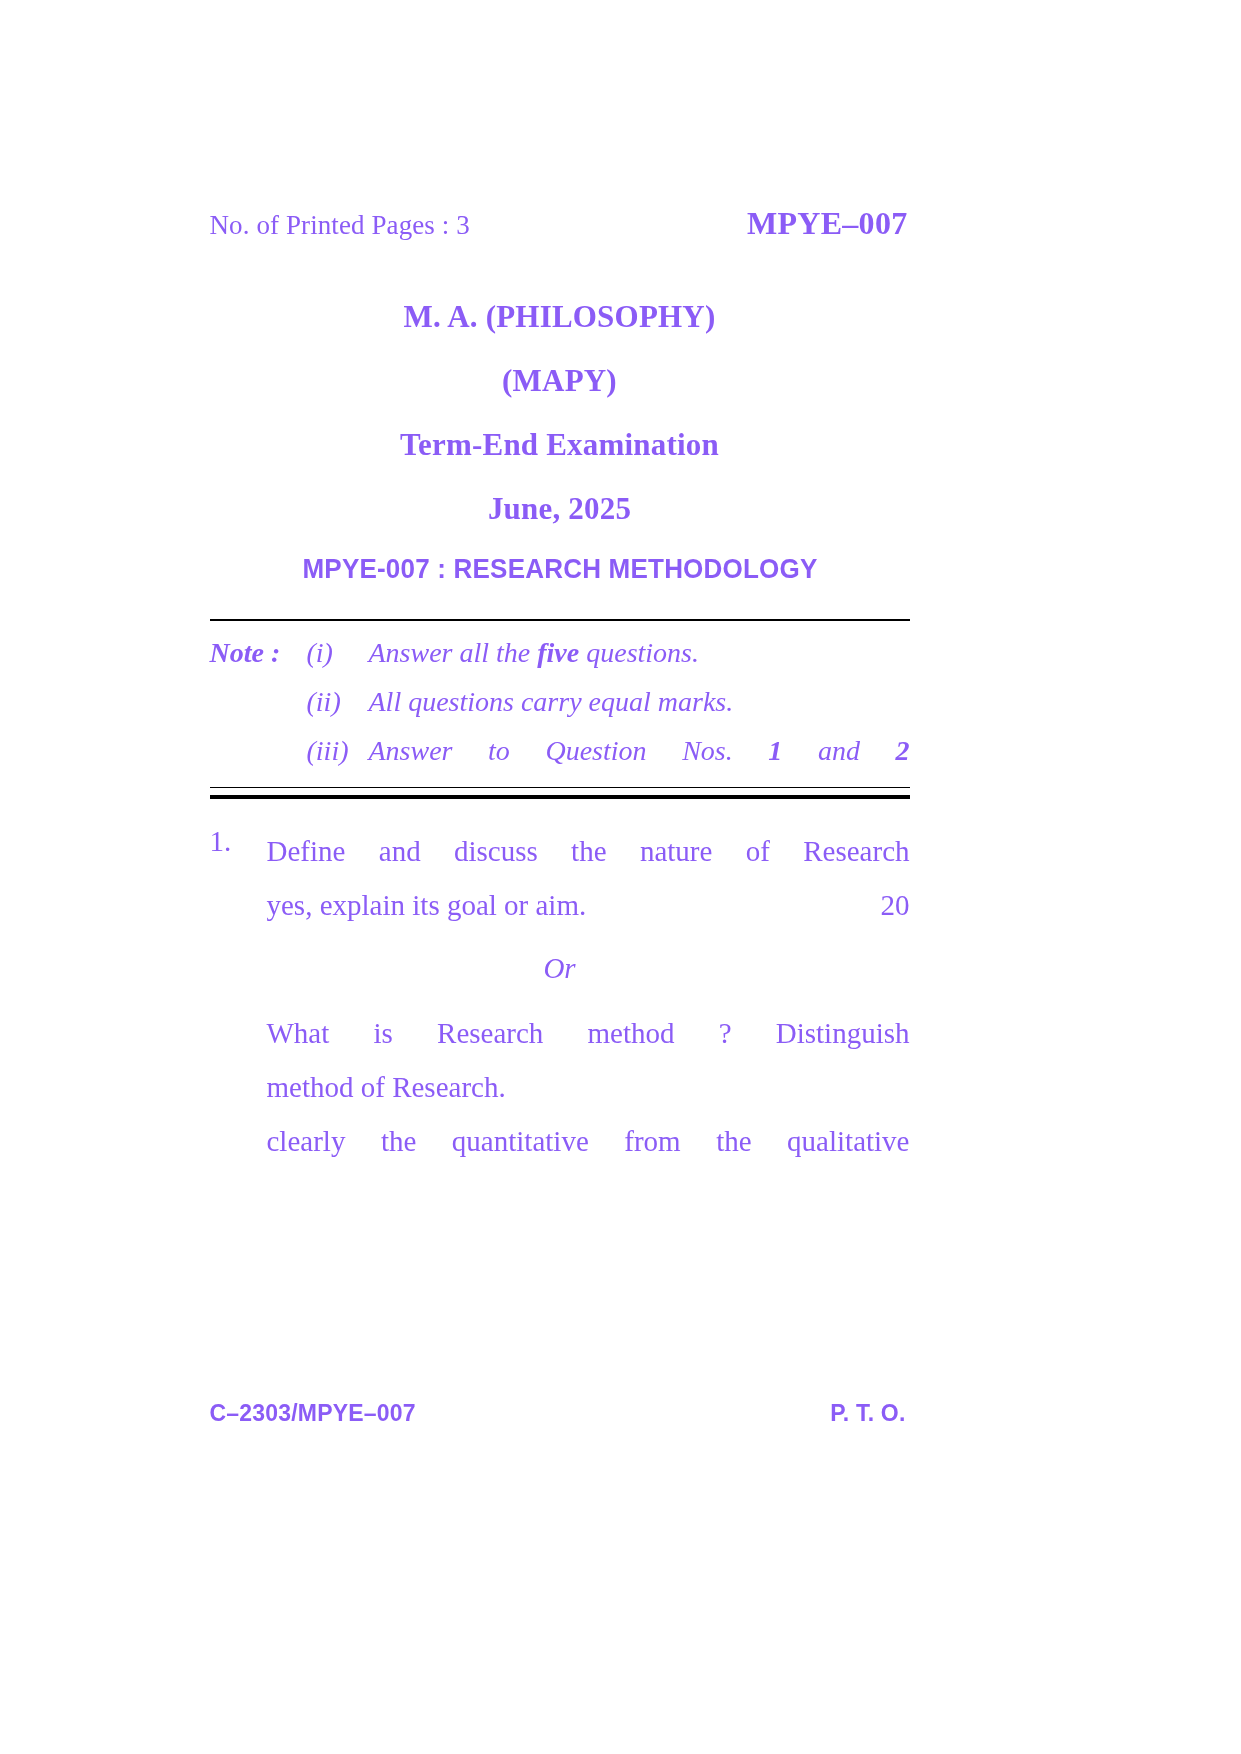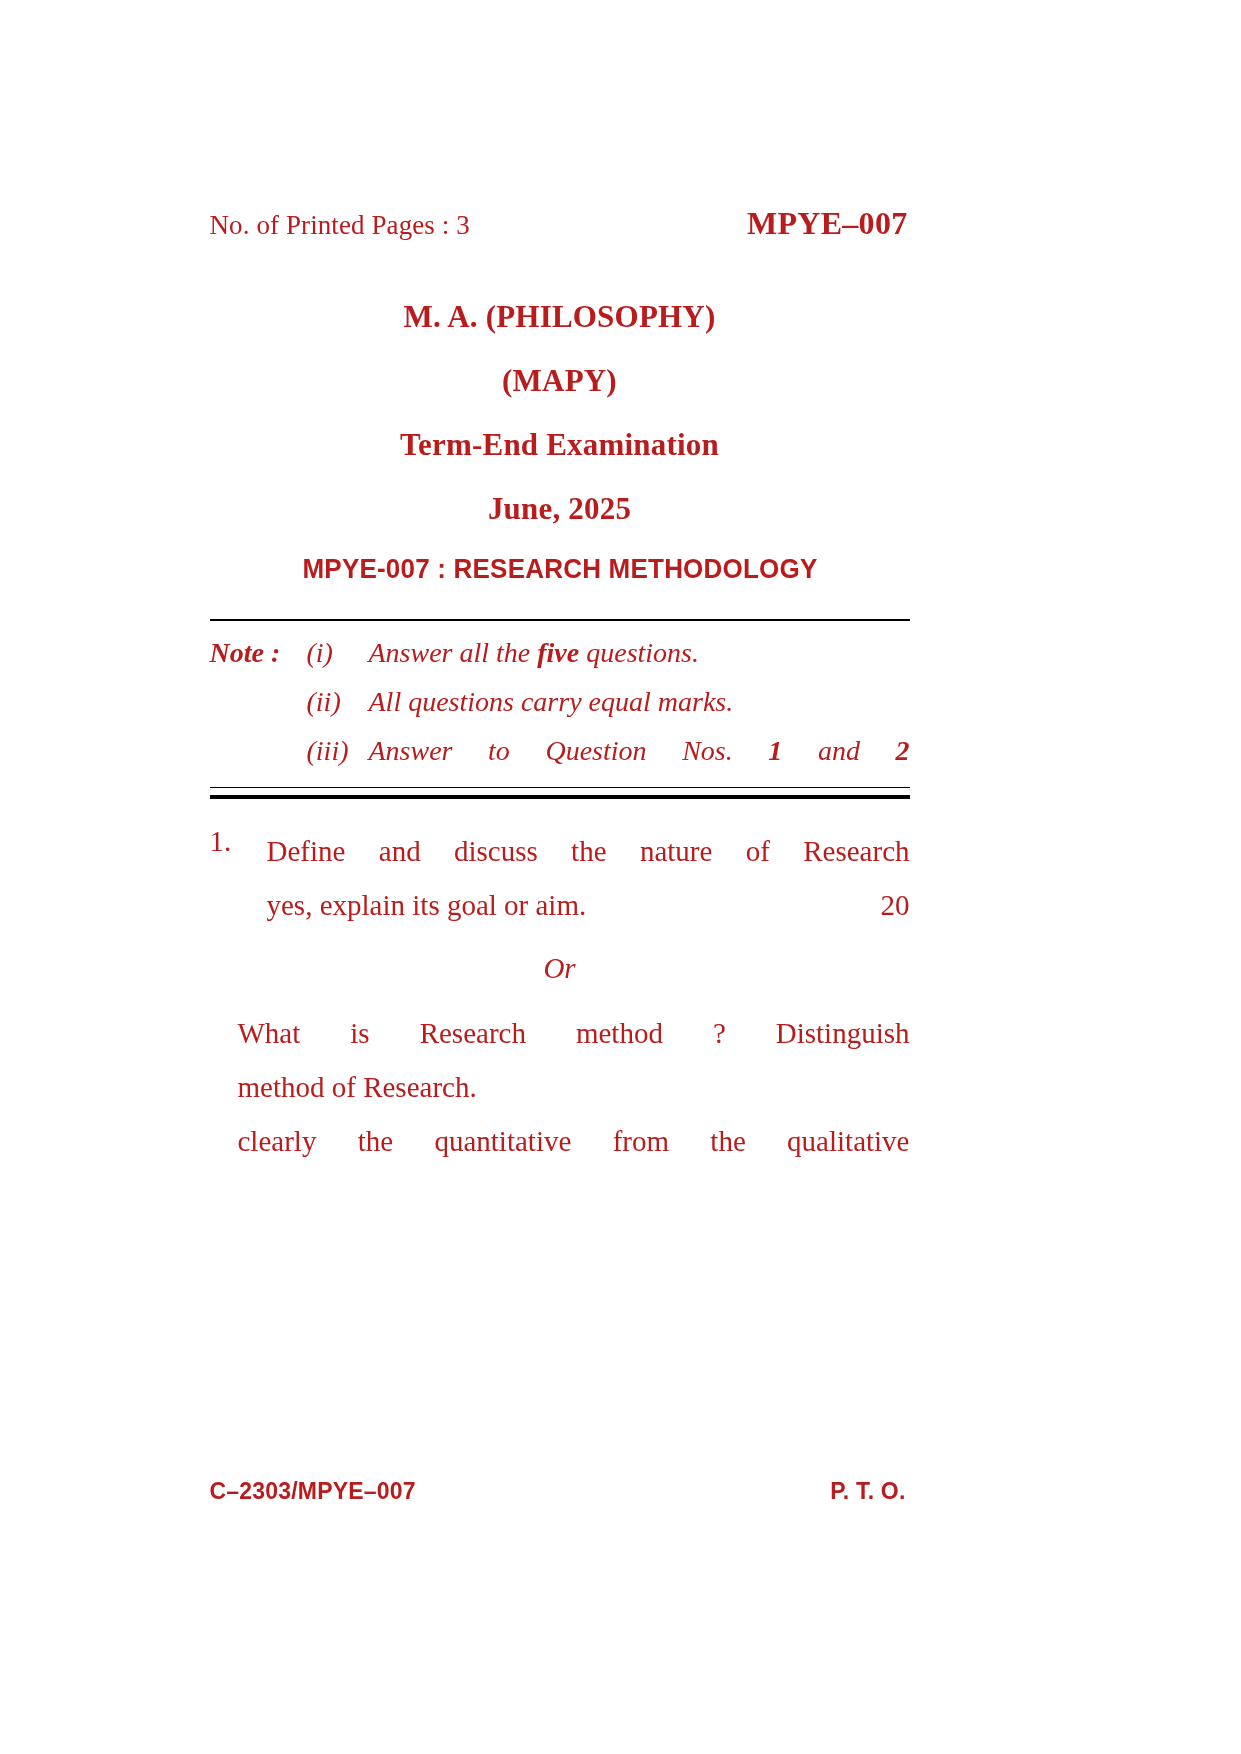--- a/index.html
+++ b/index.html
@@ -8,21 +8,21 @@
     background: #ffffff;
   }
   .page {
     position: relative;
     width: 1232px;
     height: 1754px;
     background: #ffffff;
     margin: 0 auto;
     overflow: hidden;
     font-family: "Liberation Serif", serif;
-    color: #b91c1c;
+    color: #8b5cf6;
   }
   .content {
     position: absolute;
     left: 205px;
     top: 205px;
     width: 700px;
   }
 
   
   .header-row {
@@ -169,28 +169,28 @@
     justify-content: space-between;
     line-height: 1.85;
   }
   .or-line {
     text-align: center;
     font-style: italic;
     font-size: 29px;
     margin: 20px 0 22px 0;
   }
   .alt-q {
-    margin-left: 28px;
+    margin-left: 57px;
   }
 
   
   .footer {
     position: absolute;
     left: 205px;
-    top: 1478px;
+    top: 1400px;
     width: 700px;
     display: flex;
     justify-content: space-between;
     font-family: "Liberation Sans", sans-serif;
     font-size: 23px;
     font-weight: bold;
     letter-spacing: 0.2px;
   }
   .footer .f-left  { white-space: nowrap; }
   .footer .f-right { white-space: nowrap; padding-right: 4px; }

